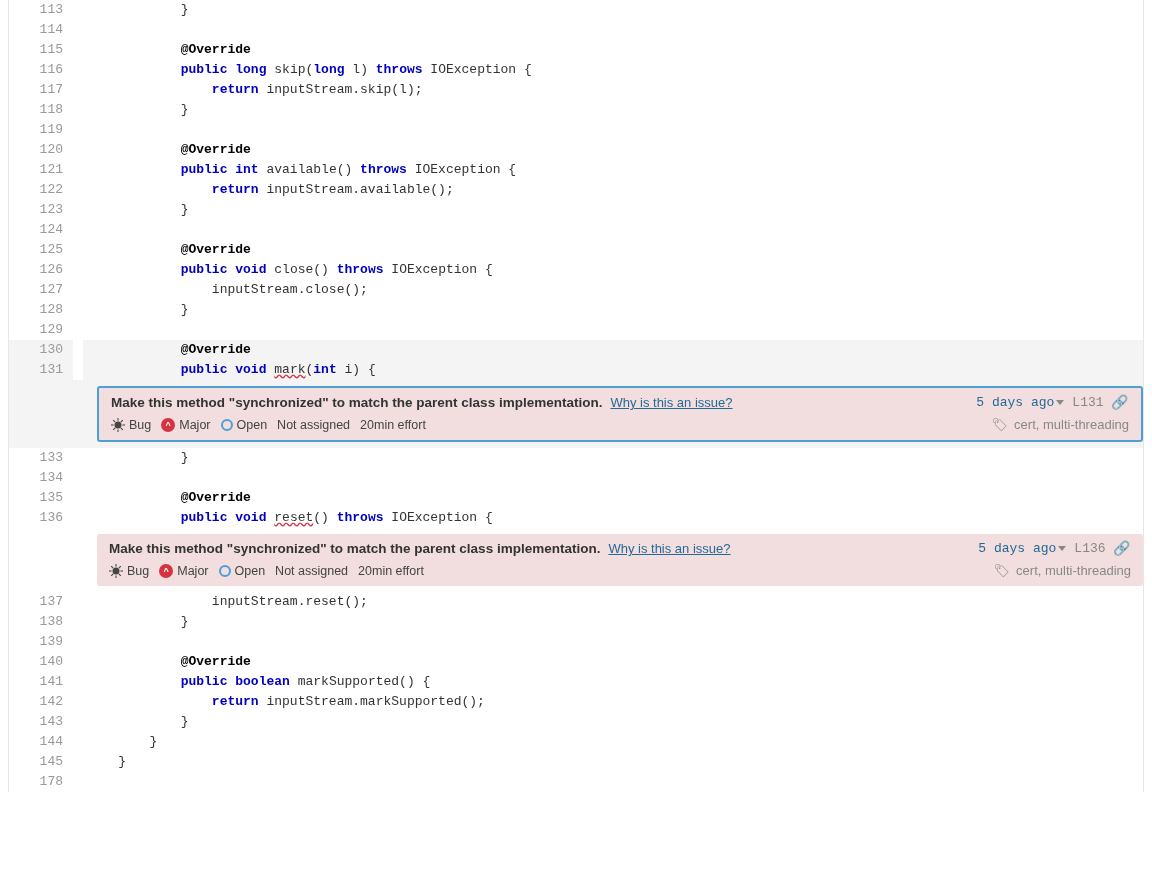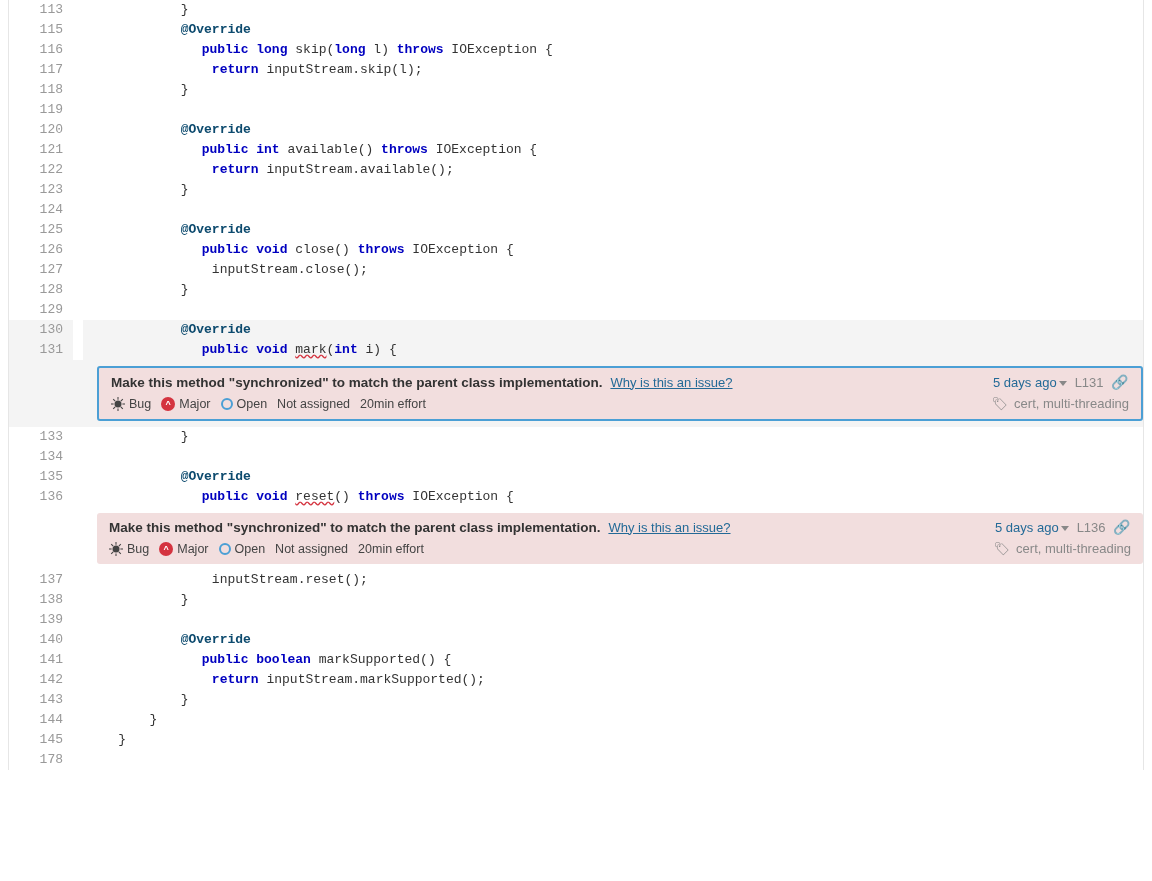--- a/index.html
+++ b/index.html
@@ -7,36 +7,36 @@
 .container { width: 1152px; margin: 0 auto; background: #fff; padding: 0 8px; }
 .code-panel { border-left: 1px solid #e6e6e6; border-right: 1px solid #e6e6e6; }
 .line { display: flex; align-items: flex-end; min-height: 20px; }
 .line-num { width: 64px; text-align: right; padding-right: 10px; color: #999; font-family: Consolas, "Liberation Mono", Menlo, Courier, monospace; font-size: 13px; line-height: 20px; user-select: none; flex-shrink: 0; background: #fff; }
 .gutter { width: 10px; flex-shrink: 0; background: #fff; position: relative; }
 .gutter.green::after { content: ""; position: absolute; left: 2px; top: 0; bottom: 0; width: 4px; background: #b4dd82; }
 .code { font-family: Consolas, "Liberation Mono", Menlo, Courier, monospace; font-size: 13px; line-height: 20px; white-space: pre; padding-left: 4px; flex: 1; color: #333; }
 .highlighted .line-num, .highlighted .gutter { background: #f4f4f4; }
 .highlighted .code { background: #f4f4f4; }
 
-.k-annot { color: #0c4a6e; font-weight: bold; }
-.k-pub { color: #0000c0; font-weight: bold; margin-left: 21px; }
+.k-annot { color: #000000; font-weight: bold; }
+.k-pub { color: #0000c0; font-weight: bold; }
 .k-type { color: #0000c0; font-weight: bold; }
 .k-throws { color: #0000c0; font-weight: bold; }
 .k-ret { color: #0000c0; font-weight: bold; }
 .sym { color: #333; }
 .underline-red { text-decoration: underline wavy #d4333f; text-decoration-skip-ink: none; }
 
 .issue-wrap { padding: 6px 0 6px 88px; }
 .issue-wrap.highlighted { background: #f4f4f4; }
 .issue-box { background: #f2dede; border-radius: 3px; padding: 6px 12px 8px 12px; display: flex; flex-direction: column; gap: 6px; }
 .issue-box.selected { border: 2px solid #4b9fd5; }
 .issue-top { display: flex; align-items: center; gap: 8px; flex-wrap: wrap; }
 .issue-msg { color: #333; font-weight: 600; font-size: 13.5px; }
 .issue-link { color: #236a97; font-weight: 400; font-size: 13px; text-decoration: underline; }
-.issue-right { margin-left: auto; display: flex; align-items: center; gap: 8px; color: #236a97; }
+.issue-right { margin-left: auto; display: flex; align-items: center; gap: 8px; color: #236a97; font-family: Liberation Mono, monospace; }
 .age { color: #236a97; cursor: pointer; }
 .loc { color: #888; }
 .chevron-down { display: inline-block; width: 0; height: 0; border-left: 4px solid transparent; border-right: 4px solid transparent; border-top: 5px solid #888; vertical-align: middle; margin-left: 2px; }
 .link-icon { color: #888; font-size: 14px; cursor: pointer; }
 
 .issue-bottom { display: flex; align-items: center; gap: 10px; }
 .badge { display: inline-flex; align-items: center; gap: 4px; color: #444; font-size: 12.5px; }
 .bug-icon { width: 14px; height: 14px; display: inline-block; }
 .bug-icon svg { width: 14px; height: 14px; }
 .sev-icon { width: 14px; height: 14px; border-radius: 50%; background: #d4333f; display: inline-flex; align-items: center; justify-content: center; color: #fff; font-size: 9px; font-weight: bold; }
@@ -49,20 +49,25 @@
 <body>
 
 <div class="container">
   <div class="code-panel" id="code-panel">
       <div class="line">
         <div class="line-num">113</div>
         <div class="gutter"></div>
         <div class="code">            <span class="sym">}</span></div>
       </div>
       <div class="line">
+        <div class="line-num">114</div>
+        <div class="gutter"></div>
+        <div class="code"></div>
+      </div>
+      <div class="line">
         <div class="line-num">115</div>
         <div class="gutter"></div>
         <div class="code">            <span class="k-annot">@Override</span></div>
       </div>
       <div class="line">
         <div class="line-num">116</div>
         <div class="gutter"></div>
         <div class="code">            <span class="k-pub">public</span> <span class="k-type">long</span> <span class="sym">skip(</span><span class="k-type">long</span> <span class="sym">l) </span><span class="k-throws">throws</span> <span class="sym">IOException {</span></div>
       </div>
       <div class="line">

